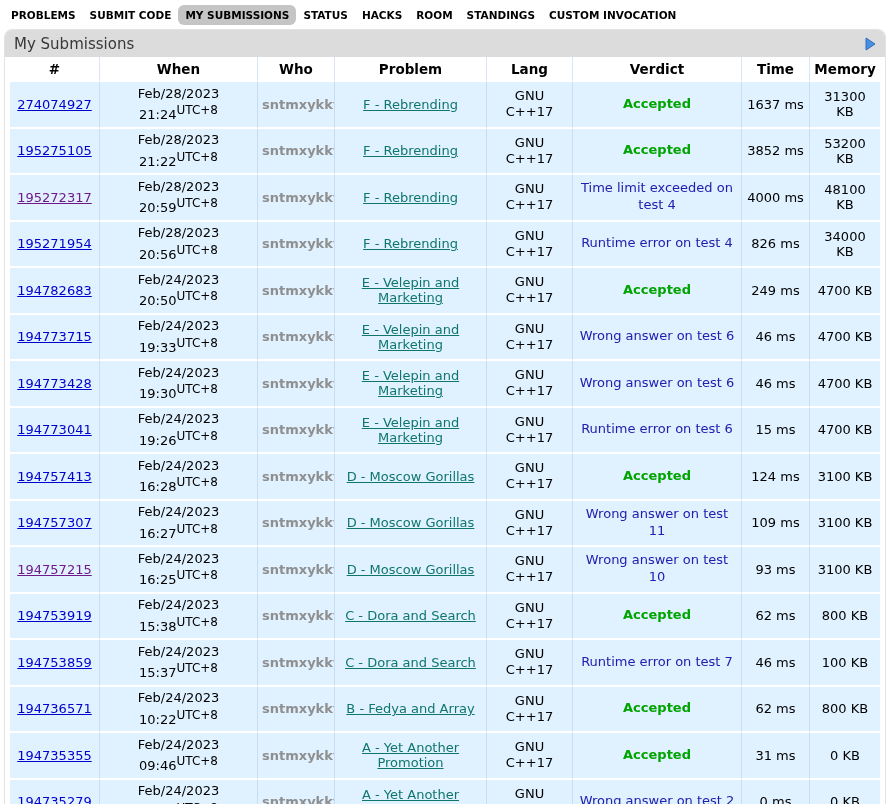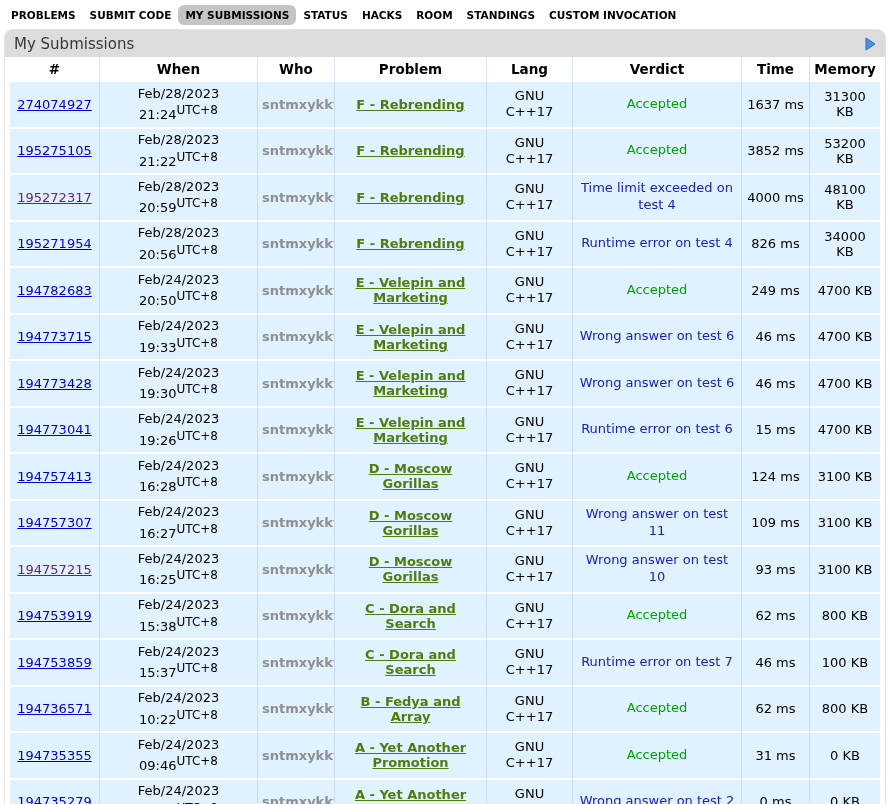--- a/index.html
+++ b/index.html
@@ -62,28 +62,28 @@
     font-size: 13px; color: #000;
     border-right: 1px solid #c8ddf0;
     border-bottom: 2px solid #ffffff;
     padding: 2px 4px;
     overflow: hidden;
   }
   td:last-child { border-right: none; text-align: center; }
 
   a.id-link { color: #0000cc; text-decoration: underline; }
   a.id-link.visited { color: #6f1a8b; }
-  a.problem-link { color: #4d7c0f; text-decoration: underline; font-weight: bold; }
+  a.problem-link { color: #0f766e; text-decoration: underline; }
 
   .when { line-height: 1.35; }
   .when sup { font-size: 12px; }
   .who { color: #8f8f8f; font-weight: bold; }
   .lang-wrap { max-width: 58px; margin: 4px auto; line-height: 1.25; }
   .verdict { line-height: 1.3; }
-  .v-accepted { color: #00a400; font-weight: normal; }
+  .v-accepted { color: #00a400; font-weight: bold; }
   .v-rejected { color: #2020b0; margin-top: 12px; }
 
   .bottom-strip { height: 4px; background: #e3e3e3; }
 </style>
 </head>
 <body>
 
 <div class="topnav">
   <span class="nav-item">PROBLEMS</span>
   <span class="nav-item">SUBMIT CODE</span>

